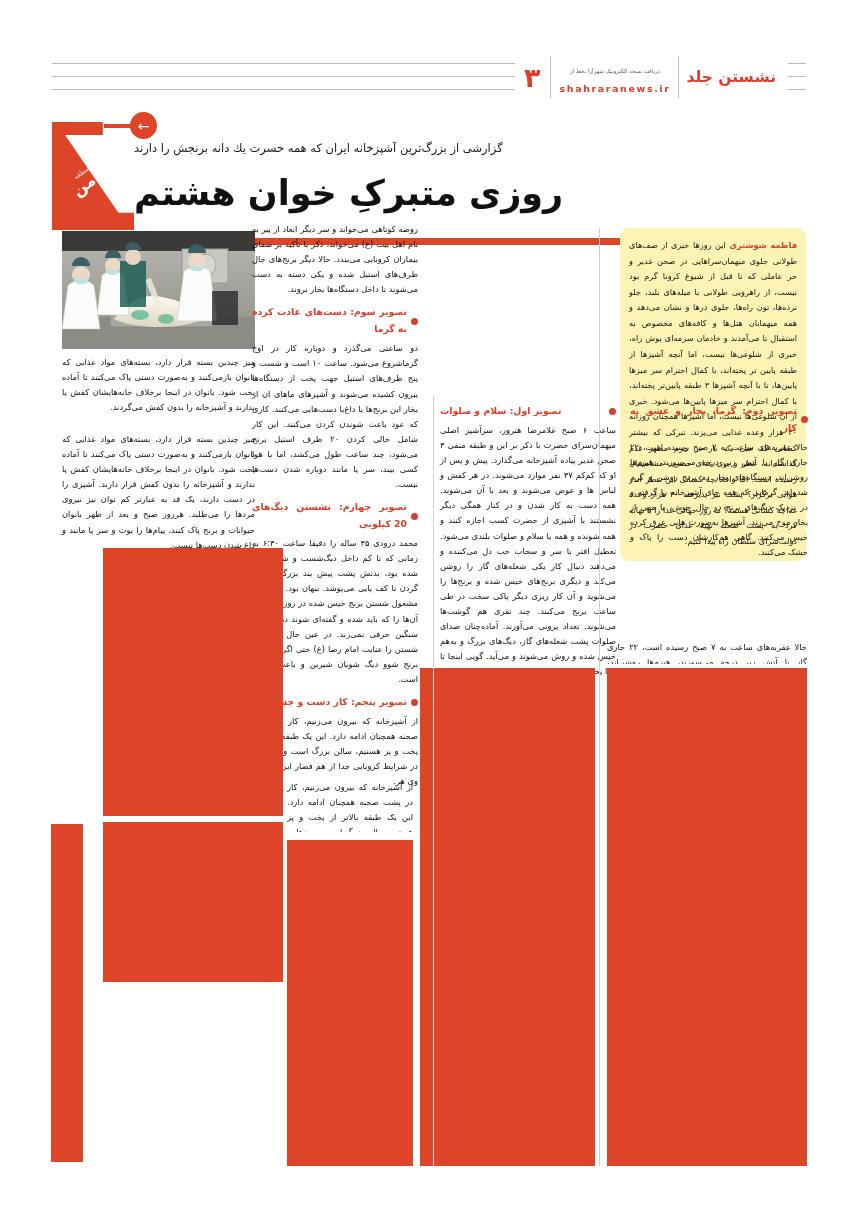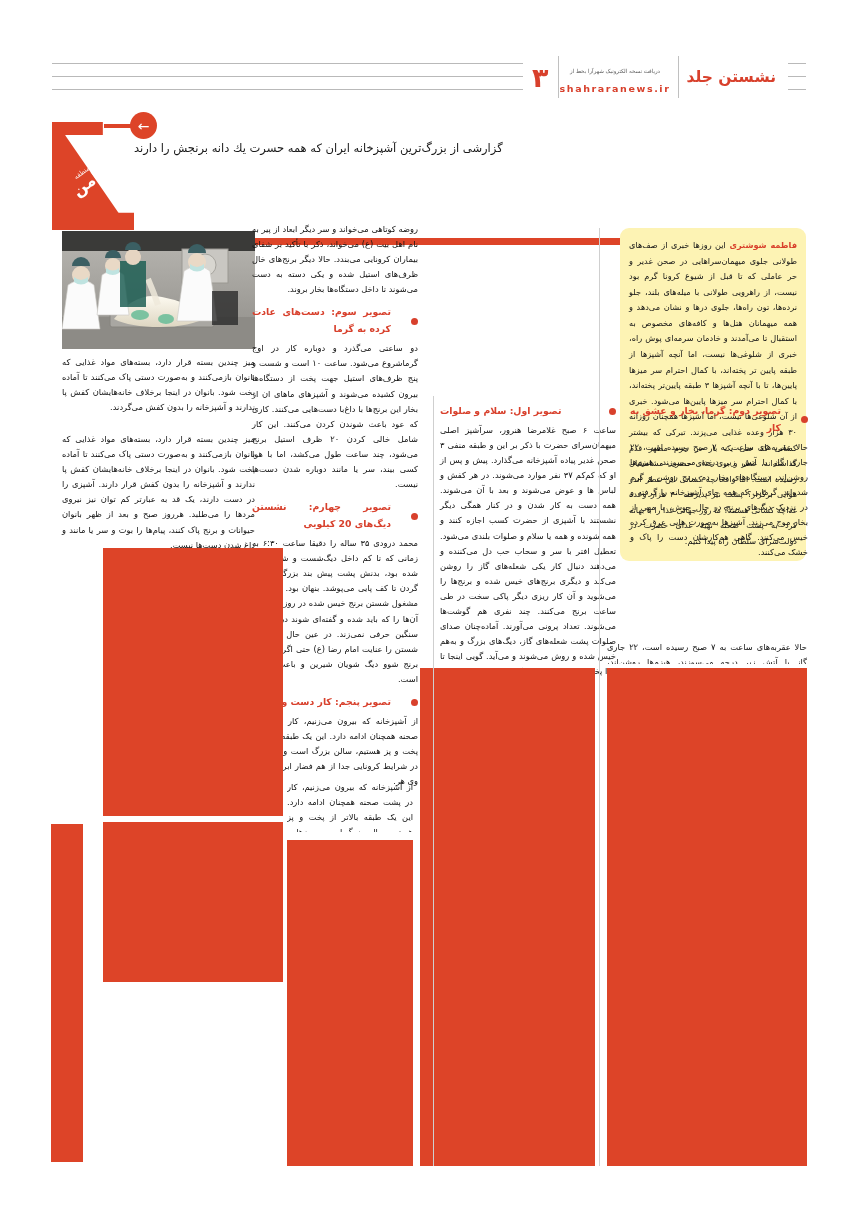--- a/index.html
+++ b/index.html
@@ -28,21 +28,21 @@
     display:flex;flex-direction:row;align-items:center;gap:0;
     background:#fff;padding:0 2px;
   }
   .mast-pageno{
     color:#d8402c;font-size:27px;font-weight:bold;line-height:1;
     padding:0 9px 0 7px;
     font-family:"DejaVu Sans",sans-serif;
   }
   .mast-site{
     border-right:1px solid #c0c0c0;border-left:1px solid #c0c0c0;
-    padding:2px 7px 2px 1px;text-align:center;
+    padding:2px 7px 2px 9px;text-align:center;
   }
   .mast-site-small{font-size:5.5px;color:#5b5b5b;letter-spacing:0;line-height:1.2;}
   .mast-site-url{font-size:9.5px;color:#d8402c;letter-spacing:1.6px;font-weight:bold;line-height:1.3;}
   .mast-section{
     color:#d8402c;font-size:15.5px;font-weight:bold;padding:0 10px 0 8px;
     letter-spacing:-.3px;
   }
 
   
   .badge-wrap{position:absolute;left:52px;top:122px;width:82px;height:108px;}
@@ -116,21 +116,21 @@
     margin:0 0 9px 0;font-size:14.5px;font-weight:bold;line-height:1.35;text-align:left;
     direction:rtl;
   }
   .redbox h3.rtl-right{text-align:right;}
   .redbox .rb-body{font-size:8.3px;line-height:1.95;text-align:justify;direction:rtl;font-weight:bold;}
   .redbox .rb-body p{margin:0 0 5px 0;}
 
   
   .cap{
     color:#d8402c;font-weight:bold;font-size:9.3px;margin:7px 0 3px 0;
-    display:flex;align-items:center;gap:20px;direction:rtl;
+    display:flex;align-items:center;gap:4px;direction:rtl;
   }
   .cap .dot{
     width:7px;height:7px;border-radius:50%;background:#d8402c;display:inline-block;flex:0 0 auto;
   }
   .cap-l{justify-content:flex-start;}
   .cap-r{justify-content:space-between;}
 
   
   .vstrip{
     position:absolute;left:50px;top:823px;width:34px;height:340px;
@@ -176,20 +176,21 @@
     <div class="badge-text">
       <div class="badge-small">منطقه</div>
       <div class="badge-big">ثامن</div>
     </div>
     <div class="arrow-stem"></div>
     <div class="arrow-circle">←</div>
   </div>
 
   <div class="title-block">
     <div class="kicker">گزارشی از بزرگ‌ترین آشپزخانه ایران که همه حسرت یك دانه برنجش را دارند</div>
+    <h1 class="headline">روزی متبرکِ خوان هشتم</h1>
     <div class="title-rule"></div>
   </div>
 
   <div class="photo">
     <svg width="193" height="118" viewBox="0 0 193 118">
       <defs>
         <linearGradient id="wall" x1="0" y1="0" x2="0" y2="1">
           <stop offset="0" stop-color="#b9b7b2"></stop>
             <stop offset="1" stop-color="#8f8d88"></stop>
         </linearGradient>

